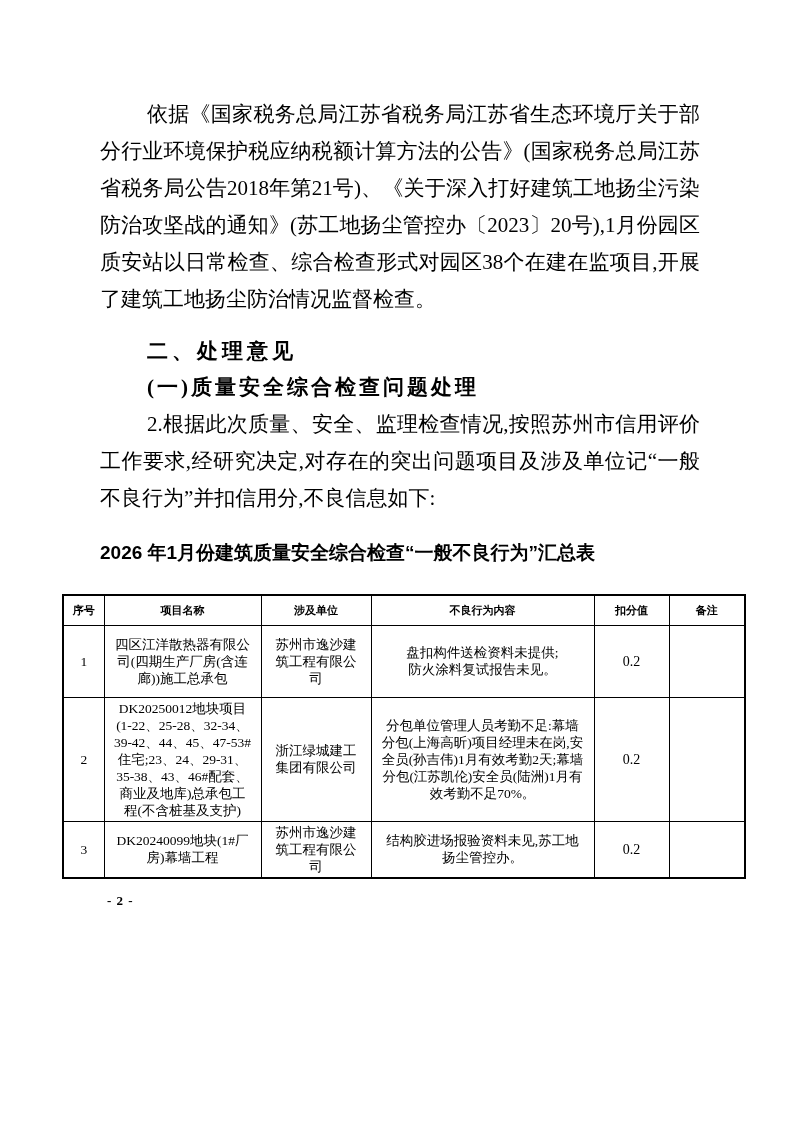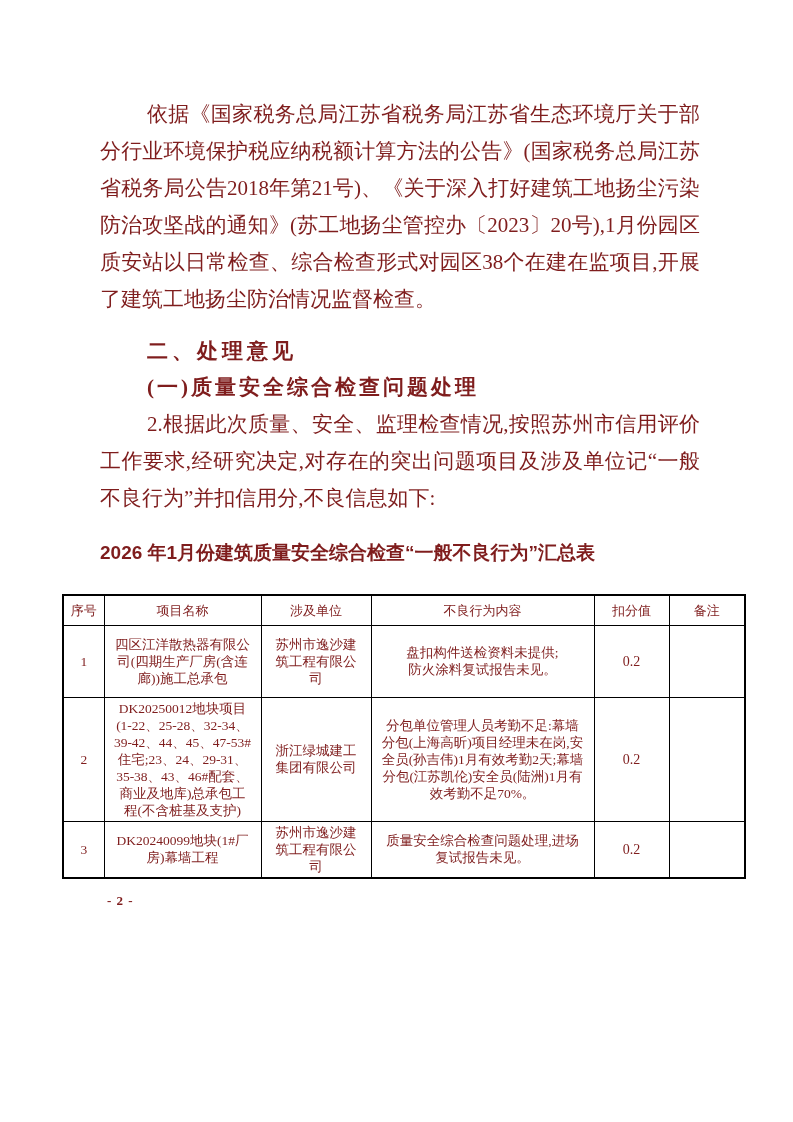--- a/index.html
+++ b/index.html
@@ -5,21 +5,21 @@
   html, body { margin: 0; padding: 0; background: #ffffff; }
   .page {
     position: relative;
     width: 793px;
     height: 1122px;
     margin: 0 auto;
     background: #ffffff;
     box-sizing: border-box;
     padding: 96px 93px 0 100px;
     font-family: "Liberation Serif", "DejaVu Serif", serif;
-    color: #7f1d1d;
+    color: #000000;
     overflow: hidden;
   }
   p.body {
     margin: 0;
     font-size: 21px;
     line-height: 37px;
     text-align: justify;
   }
   .indent { text-indent: 47px; }
   .sec-heading {
@@ -58,22 +58,22 @@
   .summary th, .summary td {
     border: 1px solid #000000;
     padding: 2px 9px;
     text-align: center;
     vertical-align: middle;
     font-size: 13.5px;
     line-height: 17px;
   }
   .summary th {
     font-family: "Liberation Sans", "DejaVu Sans", sans-serif;
-    font-weight: normal;
-    font-size: 13px;
+    font-weight: bold;
+    font-size: 11px;
     padding: 2px 2px;
   }
   tr.hdr { height: 30px; }
   tr.r1  { height: 72px; }
   tr.r2  { height: 120px; }
   tr.r3  { height: 48px; }
   td.c-no    { padding: 2px 2px; }
   td.c-behavior { white-space: pre-line; margin-top: 12px; }
   td.c-score { font-size: 14px; }
   .pagenum {
@@ -133,21 +133,21 @@
         <td class="c-project">DK20250012地块项目(1-22、25-28、32-34、39-42、44、45、47-53#住宅;23、24、29-31、35-38、43、46#配套、商业及地库)总承包工程(不含桩基及支护)</td>
         <td class="c-unit">浙江绿城建工集团有限公司</td>
         <td class="c-behavior">分包单位管理人员考勤不足:幕墙分包(上海高昕)项目经理未在岗,安全员(孙吉伟)1月有效考勤2天;幕墙分包(江苏凯伦)安全员(陆洲)1月有效考勤不足70%。</td>
         <td class="c-score">0.2</td>
         <td class="c-note"></td>
       </tr>
       <tr class="r3">
         <td class="c-no">3</td>
         <td class="c-project">DK20240099地块(1#厂房)幕墙工程</td>
         <td class="c-unit">苏州市逸沙建筑工程有限公司</td>
-        <td class="c-behavior">质量安全综合检查问题处理,进场复试报告未见。</td>
+        <td class="c-behavior">结构胶进场报验资料未见,苏工地扬尘管控办。</td>
         <td class="c-score">0.2</td>
         <td class="c-note"></td>
       </tr>
     </tbody>
   </table>
 
   <div class="pagenum">- 2 -</div>
 
 </div>
 

